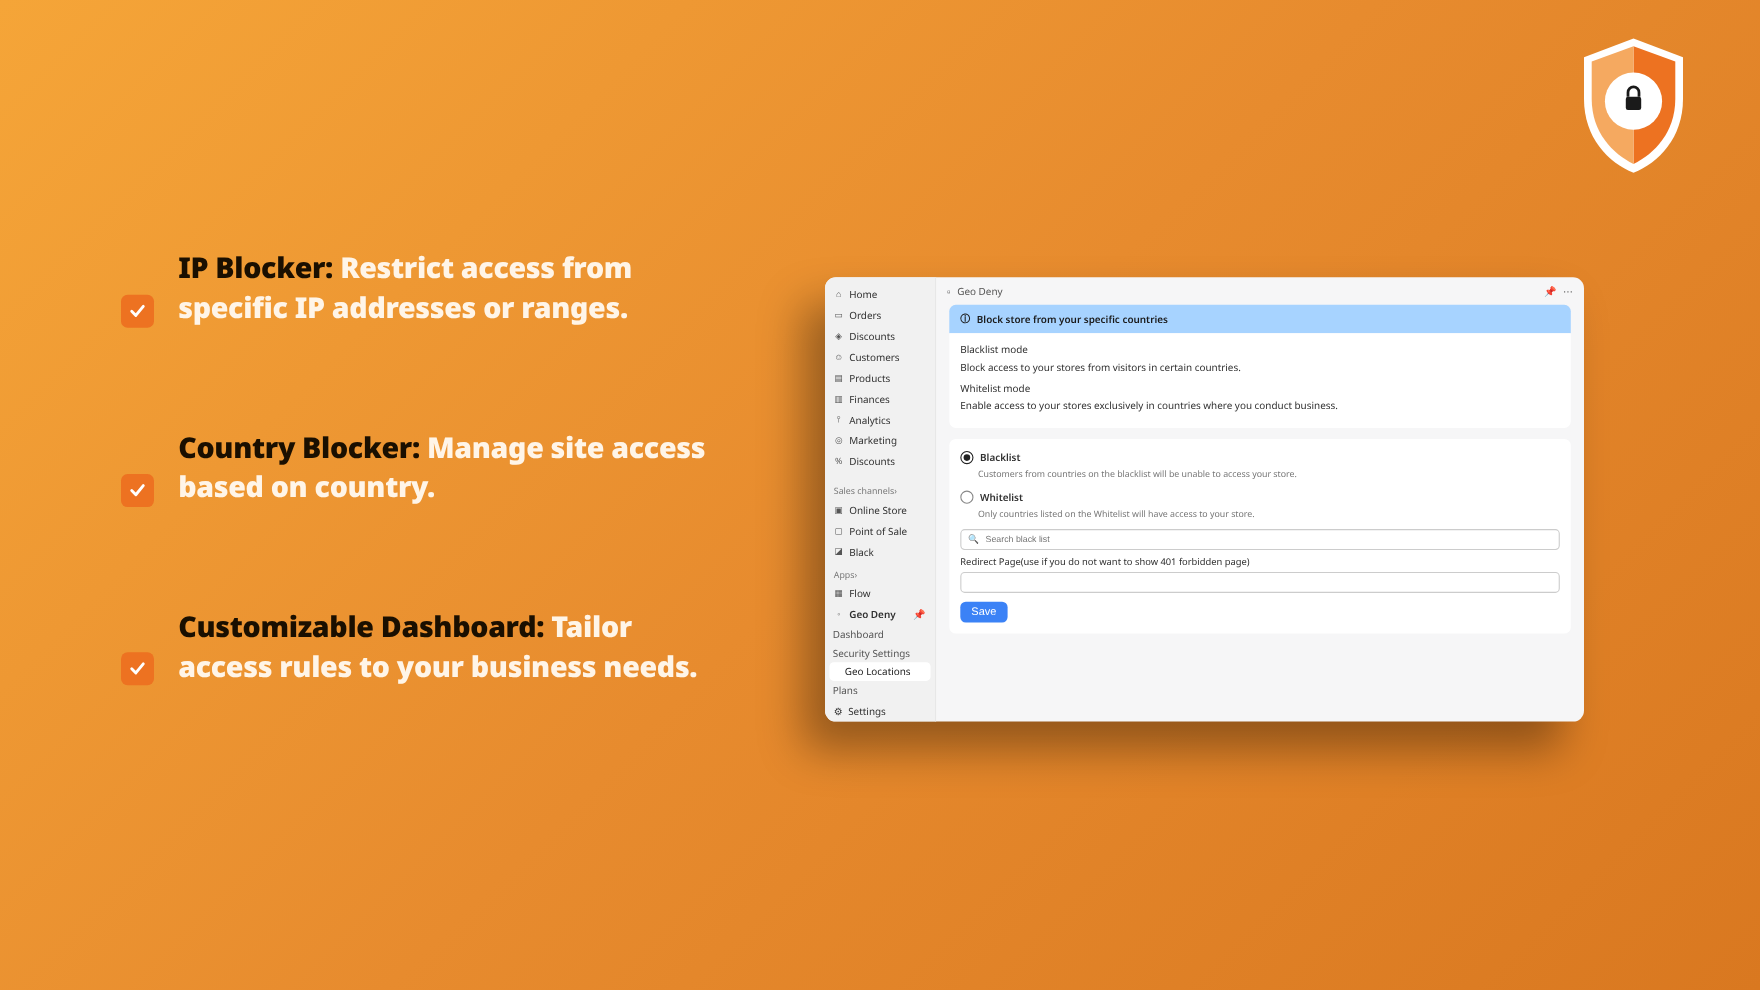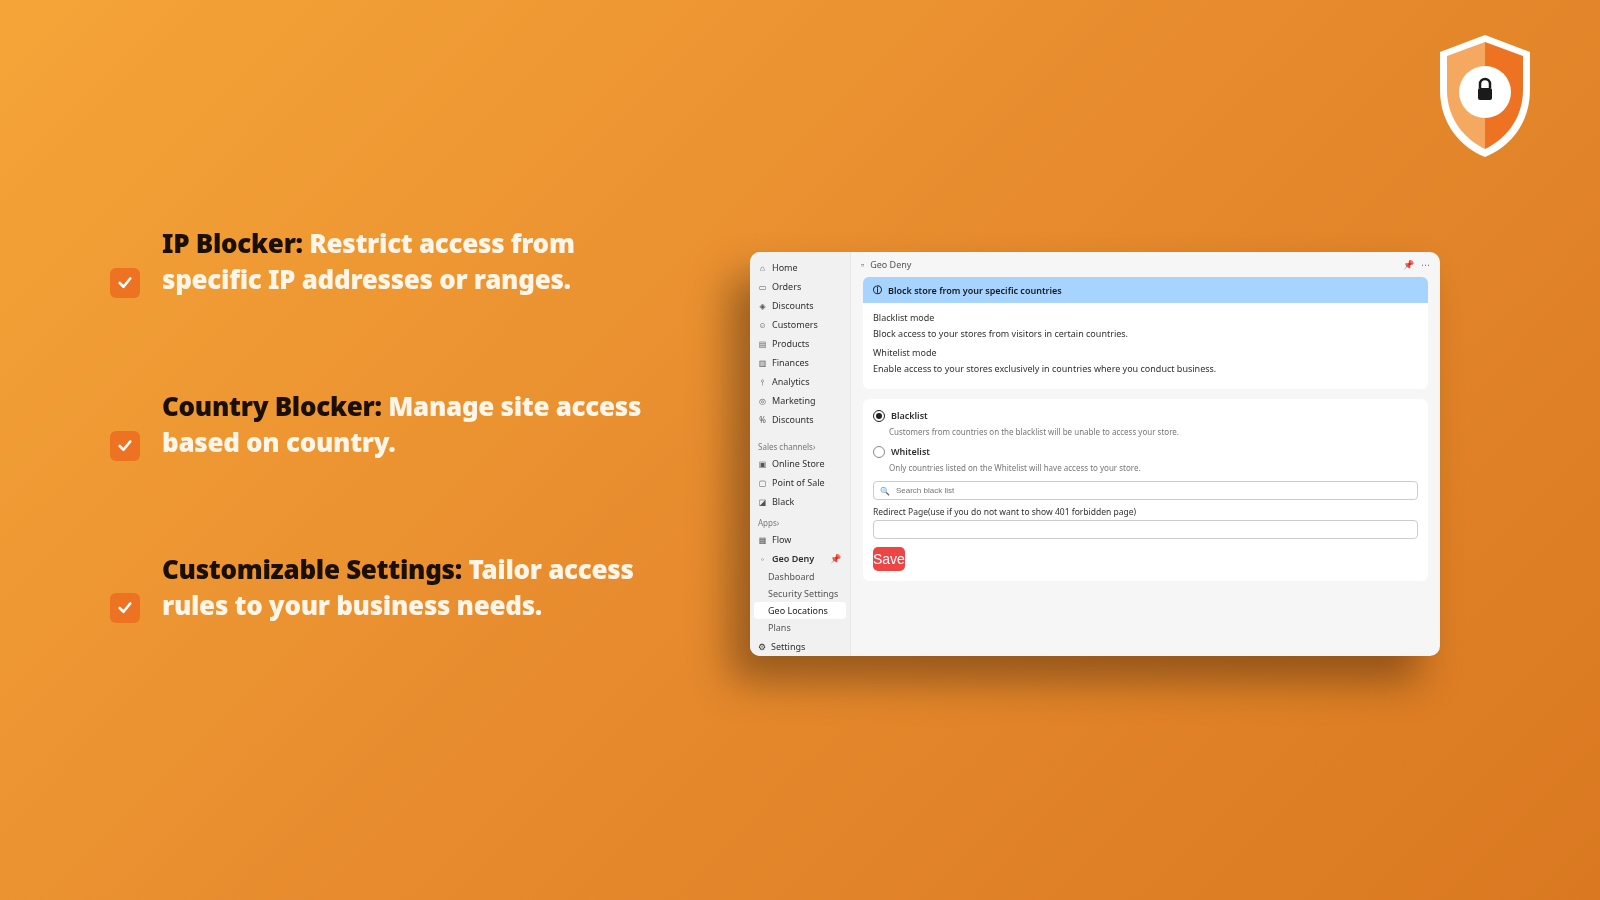--- a/index.html
+++ b/index.html
@@ -10,21 +10,21 @@
 .chk{width:30px;height:30px;background:#ed7221;border-radius:6px;display:flex;align-items:center;justify-content:center;flex-shrink:0;margin-top:4px}
 .feat-txt{margin-left:22px;font-size:26px;font-weight:900;line-height:1.4;letter-spacing:-0.3px}
 .feat-txt .t1{color:#1a0f00}
 .feat-txt .t2{color:#fff5e8}
 .app{position:absolute;left:750px;top:252px;width:690px;height:404px;background:#f6f6f7;border-radius:10px;box-shadow:-20px 25px 40px rgba(0,0,0,0.35);display:flex;font-size:9px;color:#303030;overflow:hidden}
 .sb{width:100px;background:#f1f1f1;border-right:1px solid #e7e7e7;display:flex;flex-direction:column}
 .navlist{padding:6px 0}
 .ni{display:flex;align-items:center;padding:3px 8px;gap:5px;color:#303030}
 .ni .ic{width:9px;height:9px;display:inline-flex;align-items:center;justify-content:center;color:#555;font-size:8px}
 .sh{padding:6px 8px 2px;font-size:8px;color:#777;display:flex;justify-content:flex-start;align-items:center}
-.sub{padding:2px 8px 2px 18px;color:#555}
+.sub{padding:2px 8px 2px 7px;color:#555}
 .sub.active{background:#fff;border-radius:4px;margin:0 4px;padding-left:14px;font-weight:400;color:#222}
 .sbspace{flex:1}
 .sbfoot{padding:4px 8px;display:flex;align-items:center;gap:5px}
 .main{flex:1;display:flex;flex-direction:column}
 .topbar{display:flex;align-items:center;padding:6px 10px;gap:6px;color:#555}
 .topbar .sp{flex:1}
 .content{padding:0 12px}
 .banner{background:#a7d3ff;border-radius:6px 6px 0 0;padding:6px 10px;display:flex;align-items:center;gap:6px;font-weight:600;color:#1a1a1a}
 .card1{background:#fff;border-radius:0 0 6px 6px;padding:8px 10px;margin-bottom:10px}
 .card1 .h{font-weight:400;margin-bottom:3px}
@@ -32,21 +32,21 @@
 .card2{background:#fff;border-radius:6px;padding:10px}
 .radio{display:flex;align-items:flex-start;gap:6px;margin-bottom:4px}
 .radio .rb{width:10px;height:10px;border:1px solid #888;border-radius:50%;margin-top:1px;flex-shrink:0;position:relative}
 .radio .rb.on{border-color:#222}
 .radio .rb.on::after{content:"";position:absolute;inset:2px;background:#222;border-radius:50%}
 .rlabel{font-weight:600}
 .rdesc{color:#777;font-size:8px;margin:0 0 8px 16px}
 .lbl{margin:6px 0 3px;font-size:8.5px}
 .inp{width:100%;border:1px solid #ccc;border-radius:4px;padding:3px 6px;font-size:8px;box-sizing:border-box;background:#fff;display:flex;align-items:center;gap:4px;color:#999}
 .inp input{border:0;outline:0;font-size:8px;flex:1;background:transparent}
-.save{margin-top:8px;background:#ef4444;color:#fff;border:0;border-radius:5px;padding:4px 0;font-size:14px}
+.save{margin-top:8px;background:#3b82f6;color:#fff;border:0;border-radius:5px;padding:4px 10px;font-size:10px}
 svg{display:block}
 </style>
 </head>
 <body>
 
 <div class="bg">
   <div class="logo">
     <svg viewBox="0 0 110 130">
         <path d="M55 5 L100 22 V60 C100 95 78 118 55 127 C32 118 10 95 10 60 V22 Z" fill="#fff"></path>
         <path d="M55 12 L93 26 V60 C93 90 74 110 55 119 V12 Z" fill="#ed7221"></path>
@@ -73,21 +73,21 @@
           </svg>
         </div>
       <div class="feat-txt"><span class="t1">Country Blocker:</span> <span class="t2">Manage site access based on country.</span></div>
     </div>
     <div class="feat">
       <div class="chk">
           <svg width="18" height="18" viewBox="0 0 24 24">
             <path d="M5 12l5 5 9-11" stroke="#fff" stroke-width="3.5" fill="none" stroke-linecap="round" stroke-linejoin="round"></path>
           </svg>
         </div>
-      <div class="feat-txt"><span class="t1">Customizable Settings:</span> <span class="t2">Tailor access rules to your business needs.</span></div>
+      <div class="feat-txt"><span class="t1">Customizable Dashboard:</span> <span class="t2">Tailor access rules to your business needs.</span></div>
     </div>
   </div>
 
   <div class="app">
     <div class="sb">
       <div class="navlist">
         <div class="ni">
             <span class="ic">⌂</span>
             <span>Home</span>
           </div>

